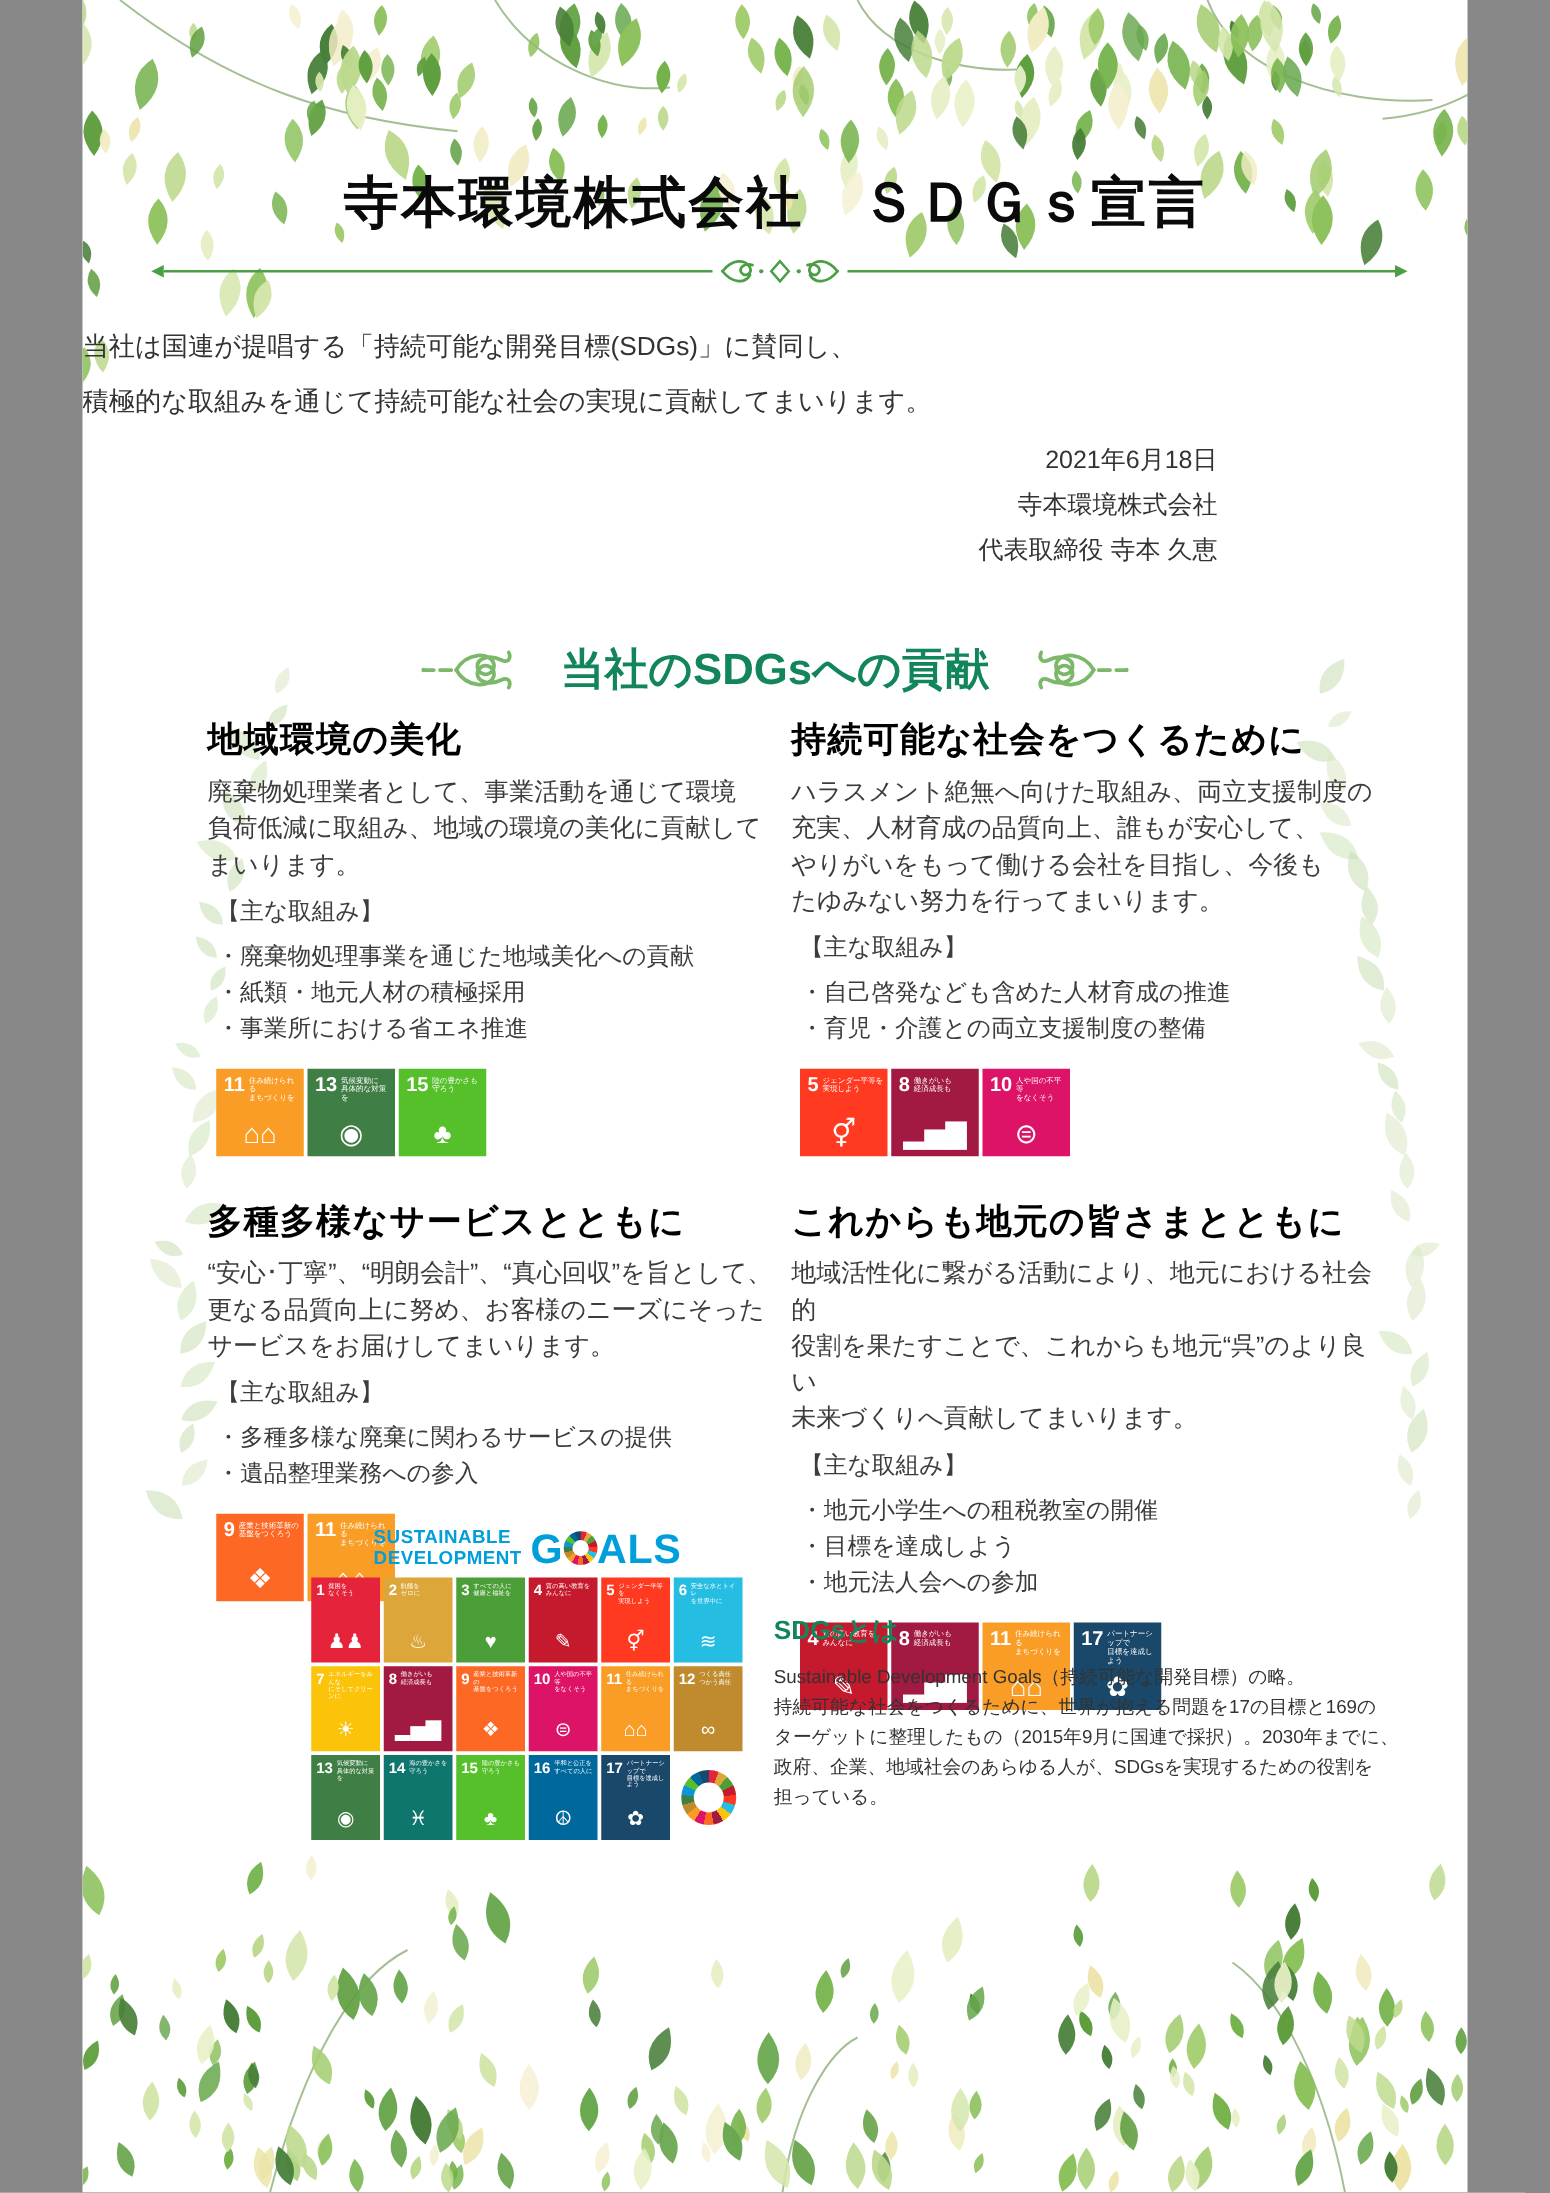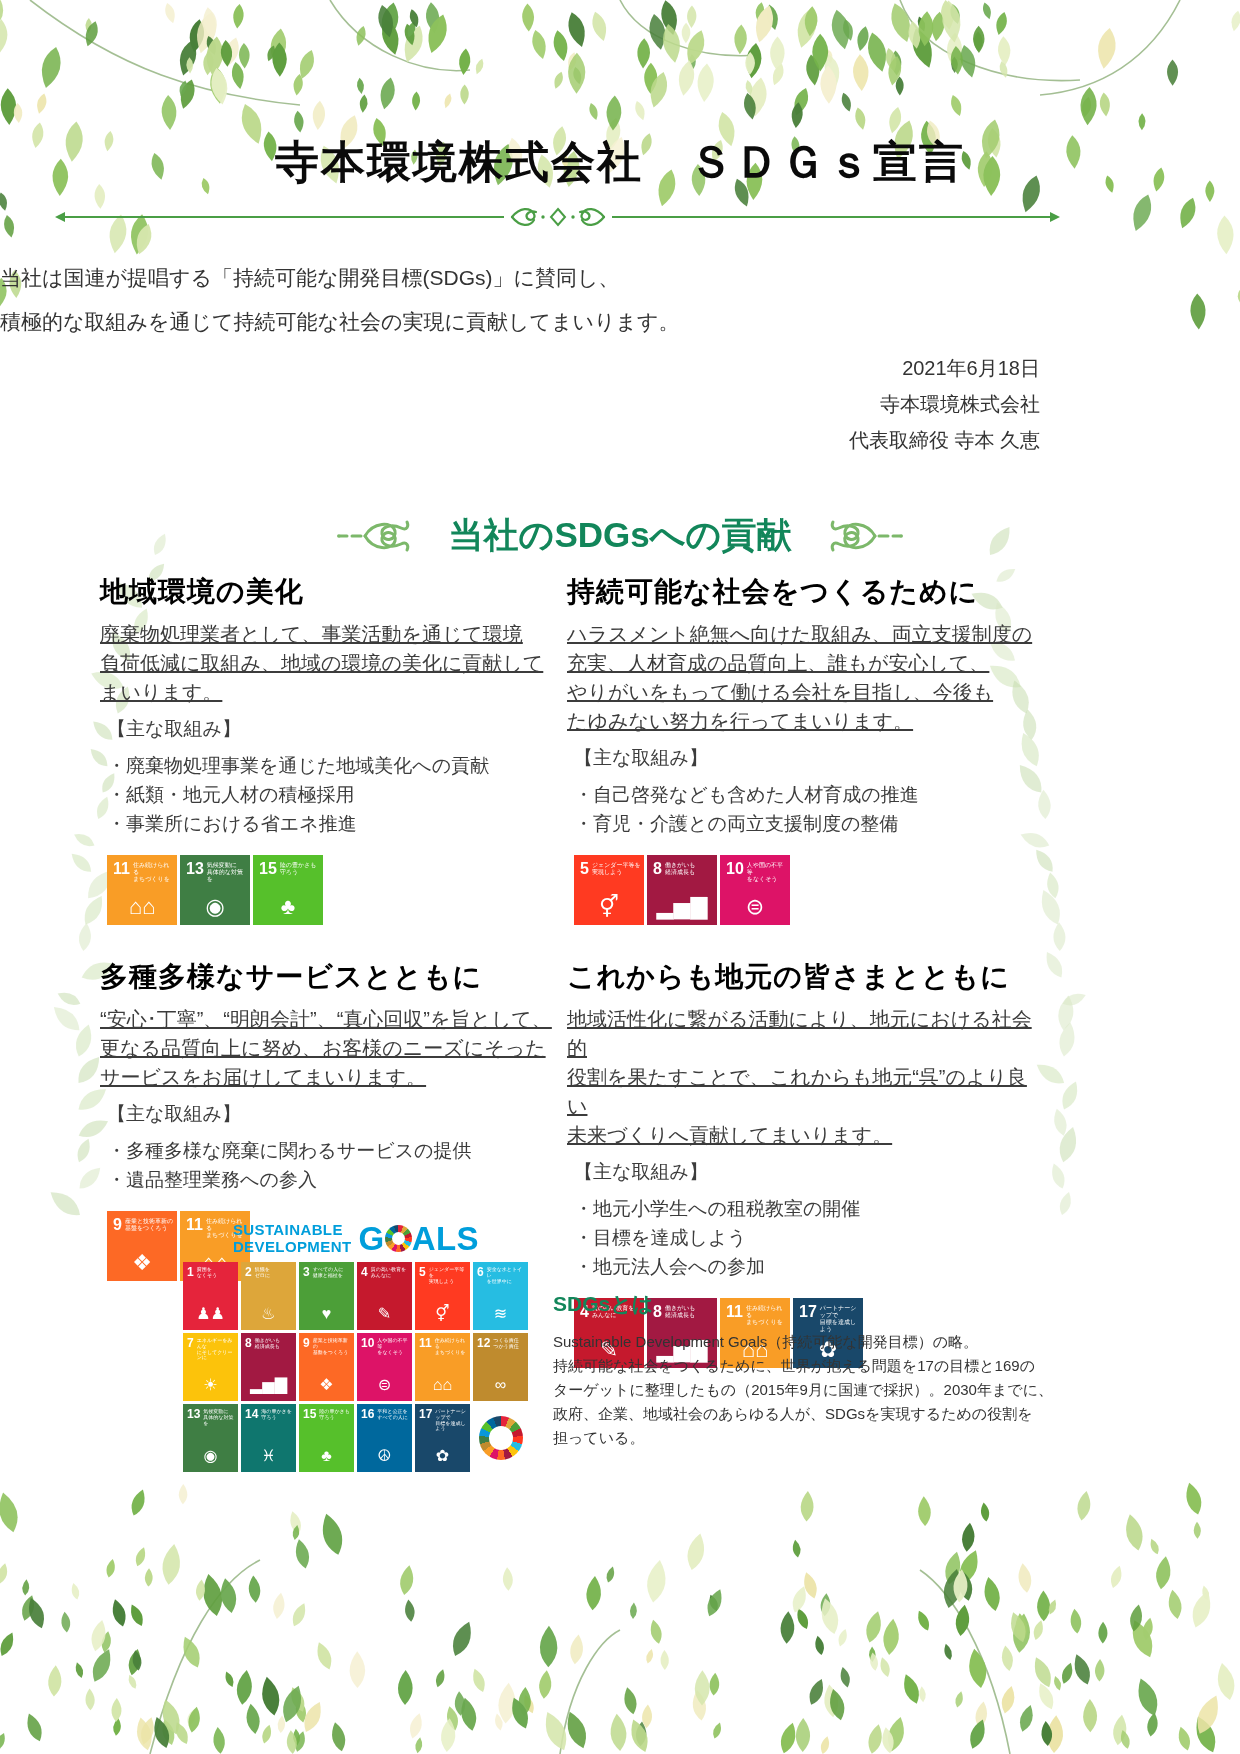--- a/index.html
+++ b/index.html
@@ -1,17 +1,17 @@
 <!DOCTYPE html>
 <html style="--heading_green: #12865a; --divider_green: #4a9e45; --flourish_green: #7cb86a; --logo_blue: #009EDB; --text_dark: #3a3a3a; --title_black: #0a0a0a;"><head>
 <meta charset="utf-8">
 <style>
   html,body{margin:0;padding:0;background:#888;}
   .page{
-    position:relative;width:1240px;height:1754px;background:#ffffff;
+    position:relative;width:1108px;height:1754px;background:#ffffff;
     margin:0 auto;overflow:hidden;
     font-family:"Liberation Sans","DejaVu Sans",sans-serif;
     color:var(--text_dark,#3a3a3a);
   }
   #deco{position:absolute;left:0;top:0;z-index:0;pointer-events:none;}
   .content{position:relative;z-index:1;}
 
   .page-title{
     position:absolute;top:133px;left:0;right:0;text-align:center;
     font-size:44px;font-weight:bold;color:var(--title_black,#0a0a0a);
@@ -32,21 +32,21 @@
 
   .section-head{position:absolute;top:512px;left:0;right:0;display:flex;justify-content:center;align-items:center;gap:26px;}
   .section-head h2{font-size:35px;font-weight:bold;color:var(--heading_green,#12865a);margin:0;}
 
   .block{position:absolute;}
   .b0{left:100px;top:573px;width:455px;}
   .b1{left:567px;top:573px;width:470px;}
   .b2{left:100px;top:958px;width:465px;}
   .b3{left:567px;top:958px;width:475px;}
   .block h3{font-size:28px;font-weight:bold;color:#000000;margin:0 0 9px;letter-spacing:1px;}
-  .block .body{font-size:20px;line-height:1.45;white-space:pre-line;margin:0 0 9px;color:#3c3c3c;text-decoration:underline;}
+  .block .body{font-size:20px;line-height:1.45;white-space:pre-line;margin:0 0 9px;color:#3c3c3c;}
   .block .label{font-size:19px;margin:4px 0 10px;padding-left:7px;color:#3c3c3c;}
   .ini{padding-left:7px;}
   .ini-item{font-size:19px;line-height:1.52;color:#3c3c3c;}
   .goals{display:flex;gap:3px;margin-top:16px;padding-left:7px;}
 
   .sdg-tile{width:70px;height:70px;position:relative;color:#fff;flex:none;overflow:hidden;}
   .tile-head{display:flex;gap:3px;padding:6px 3px 0 6px;align-items:flex-start;}
   .sdg-num{font-size:16px;font-weight:bold;line-height:1;}
   .sdg-title{font-size:6px;line-height:1.2;white-space:pre-line;padding-top:1px;}
   .sdg-glyph{position:absolute;left:0;right:0;bottom:7px;text-align:center;font-size:22px;line-height:1;}

